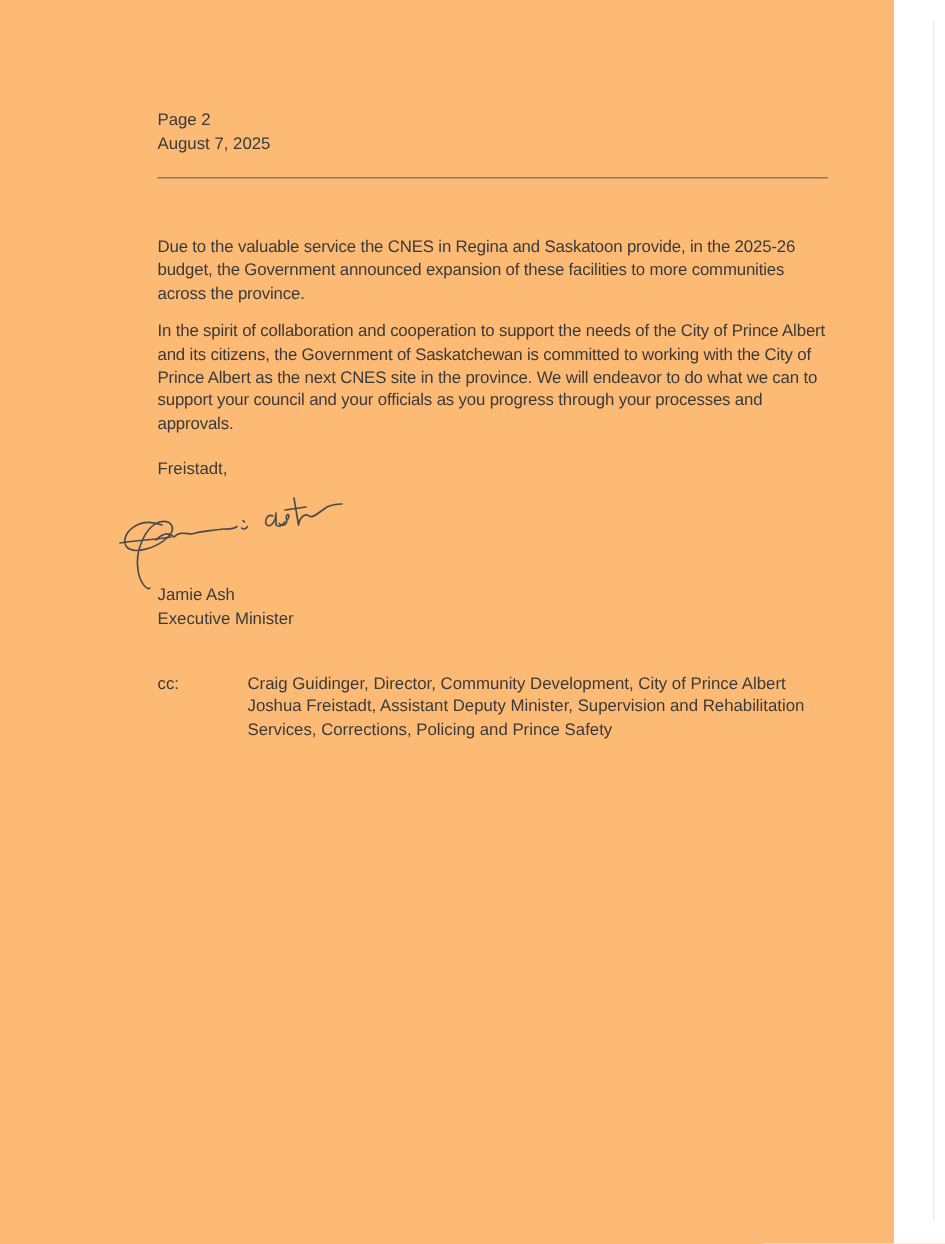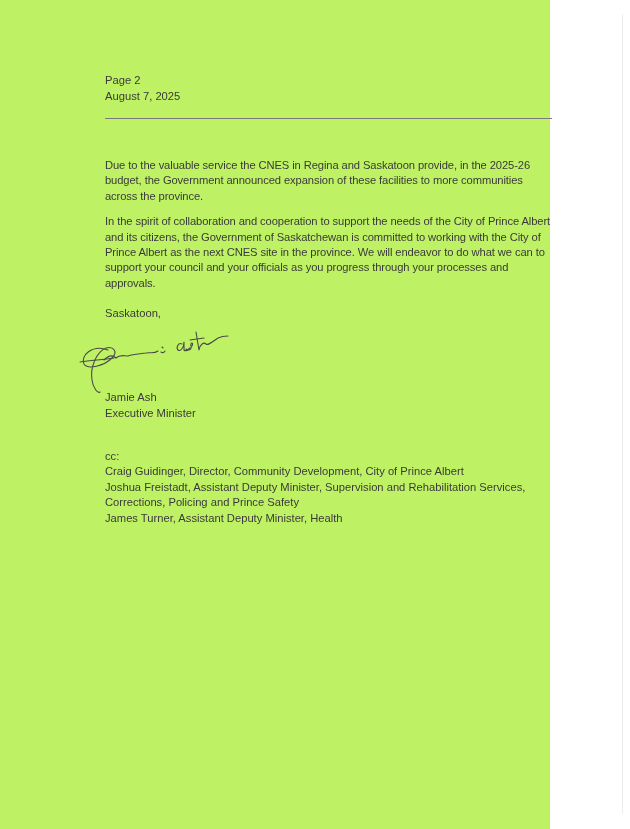--- a/index.html
+++ b/index.html
@@ -13,23 +13,23 @@
       position: relative;
       overflow: hidden;
       font-family: "Liberation Sans", "DejaVu Sans", sans-serif;
       color: #3a3a3a;
       font-size: 11.2px;
       line-height: 15.4px;
     }
     .page {
       position: absolute;
       left: 0; top: 0;
-      width: 550px;
+      width: 596px;
       height: 829px;
-      background: #bef264;
+      background: #fdba74;
     }
     .scan-edge {
       position: absolute;
       left: 622px;
       top: 14px;
       width: 1px;
       height: 800px;
       background: #ececec;
     }
     .header {
@@ -75,28 +75,28 @@
     }
     .signer div { height: 15.5px; }
     .cc {
       position: absolute;
       left: 105px;
       top: 449px;
       width: 460px;
     }
     .cc-row {
       display: flex;
-      flex-direction: column;
     }
     .cc-label {
       width: 16px;
       flex: 0 0 auto;
     }
     .cc-list {
       flex: 1;
+      margin-left: 44px;
     }
     .cc-item {
       margin: 0;
       padding-left: 0;
     }
   </style>
 </head>
 <body>
 
 <div class="page">
@@ -107,21 +107,21 @@
     <div>August 7, 2025</div>
   </div>
 
   <div class="rule"></div>
 
   <div class="body-text">
     <p>Due to the valuable service the CNES in Regina and Saskatoon provide, in the 2025-26 budget, the Government announced expansion of these facilities to more communities across the province.</p>
     <p>In the spirit of collaboration and cooperation to support the needs of the City of Prince Albert and its citizens, the Government of Saskatchewan is committed to working with the City of Prince Albert as the next CNES site in the province. We will endeavor to do what we can to support your council and your officials as you progress through your processes and approvals.</p>
   </div>
 
-  <div class="closing">Saskatoon,</div>
+  <div class="closing">Freistadt,</div>
 
   <svg class="signature" viewBox="0 0 160 80" xmlns="http://www.w3.org/2000/svg">
     <g fill="none" stroke="#4a4a4a" stroke-width="1.1" stroke-linecap="round" stroke-linejoin="round">
 
       <path d="M30 30 C 14 24, 2 36, 6 44 C 10 50, 26 46, 34 38 C 40 32, 36 26, 28 28 C 18 32, 12 48, 14 60 C 15 68, 20 74, 22 72"></path>
 
       <path d="M2 42 C 14 40, 24 40, 36 38"></path>
 
       <path d="M26 40 C 32 34, 36 36, 38 38 C 42 34, 46 36, 50 36 C 56 34, 62 34, 68 33 C 72 32, 76 34, 80 31"></path>
 
@@ -139,17 +139,16 @@
     <div>Jamie Ash</div>
     <div>Executive Minister</div>
   </div>
 
   <div class="cc">
     <div class="cc-row">
       <span class="cc-label">cc:</span>
       <div class="cc-list">
         <p class="cc-item">Craig Guidinger, Director, Community Development, City of Prince Albert</p>
         <p class="cc-item">Joshua Freistadt, Assistant Deputy Minister, Supervision and Rehabilitation Services, Corrections, Policing and Prince Safety</p>
-        <p class="cc-item">James Turner, Assistant Deputy Minister, Health</p>
       </div>
     </div>
   </div>
 </div>
 
 </body></html>

